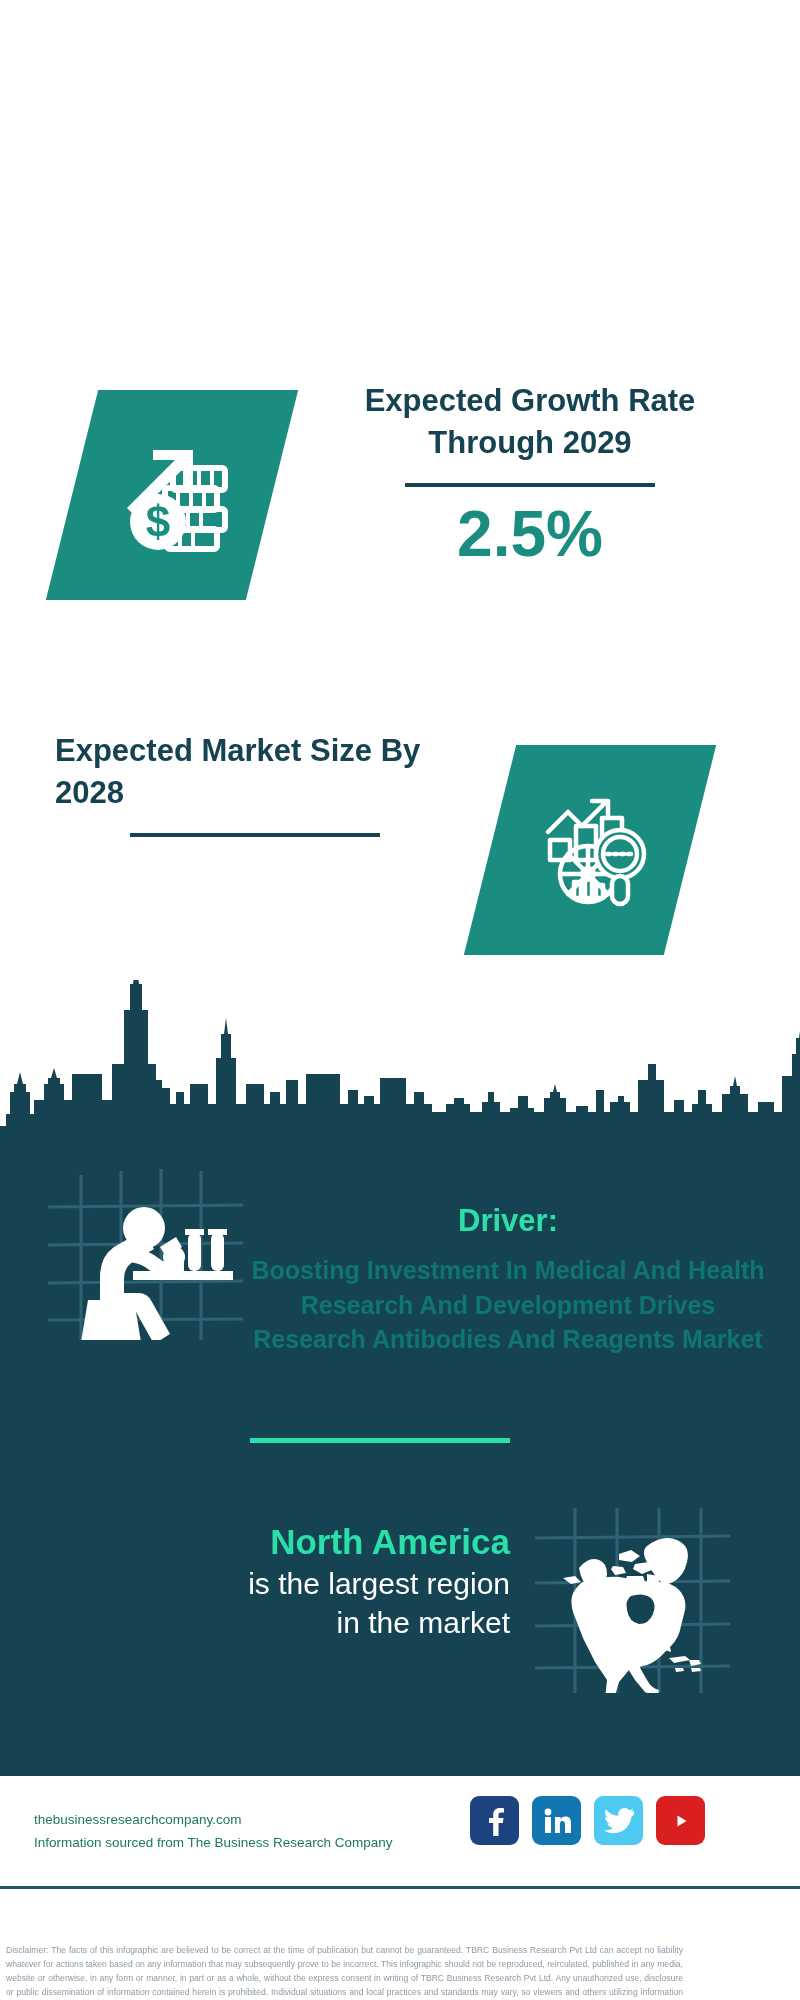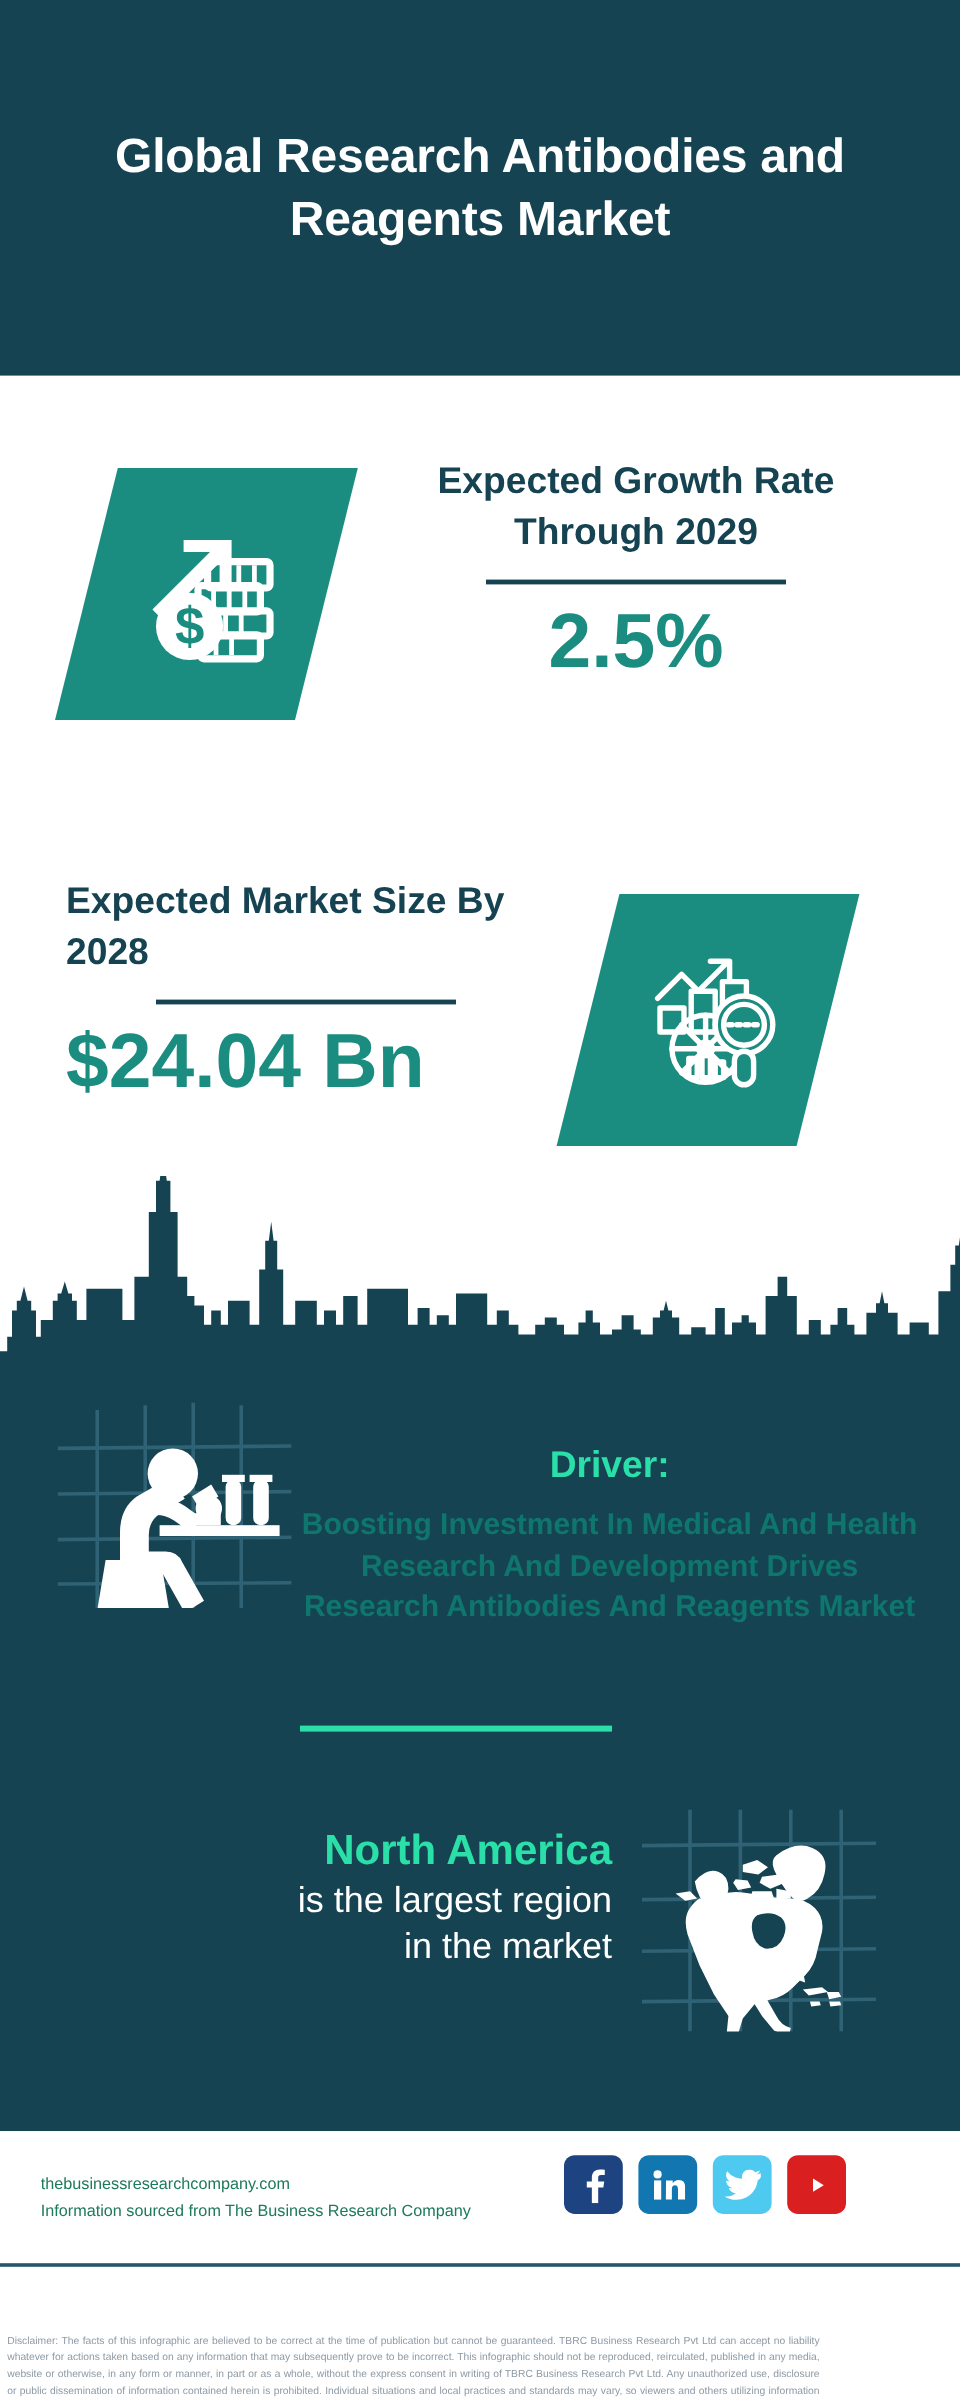--- a/index.html
+++ b/index.html
@@ -131,23 +131,20 @@
     color:#8d9aa6; font-size:8.6px; line-height:1.62; text-align:justify;
     font-family:"Liberation Sans", sans-serif;
     margin-top:48px;
   }
 </style>
 </head>
 <body>
 
 <div class="page">
 
-  <div class="header">
-    <div class="header-title">Global Research Antibodies and Reagents Market</div>
-  </div>
 
   <div class="stat1">
     <div class="icon-para" id="growth-icon-wrap">
       <div class="icon-inner">
         <svg width="130" height="130" viewBox="0 0 130 130">
 
           <path d="M46 20 H86 V60 H76 V39 L28 86 L20 78 L68 30 H46 Z" fill="#ffffff"></path>
 
           <rect x="66" y="38" width="52" height="22" rx="3" fill="none" stroke="#ffffff" stroke-width="6"></rect>
           <line x1="79" y1="41" x2="79" y2="57" stroke="#ffffff" stroke-width="4"></line>
@@ -173,21 +170,20 @@
       <div class="stat-label">Expected Growth Rate Through 2029</div>
       <div class="rule"></div>
       <div class="stat-value">2.5%</div>
     </div>
   </div>
 
   <div class="stat2">
     <div class="stat2-text">
       <div class="stat-label">Expected Market Size By 2028</div>
       <div class="rule"></div>
-      <div class="stat-value">$24.04 Bn</div>
     </div>
     <div class="icon-para" id="size-icon-wrap">
       <div class="icon-inner">
         <svg width="125" height="125" viewBox="0 0 125 125">
           <g fill="none" stroke="#ffffff" stroke-width="4.5" stroke-linejoin="round" stroke-linecap="round">
 
             <polyline points="20,44 40,24 54,38 78,14"></polyline>
             <polyline points="64,13 80,13 80,28"></polyline>
 
             <rect x="22" y="52" width="20" height="20"></rect>

